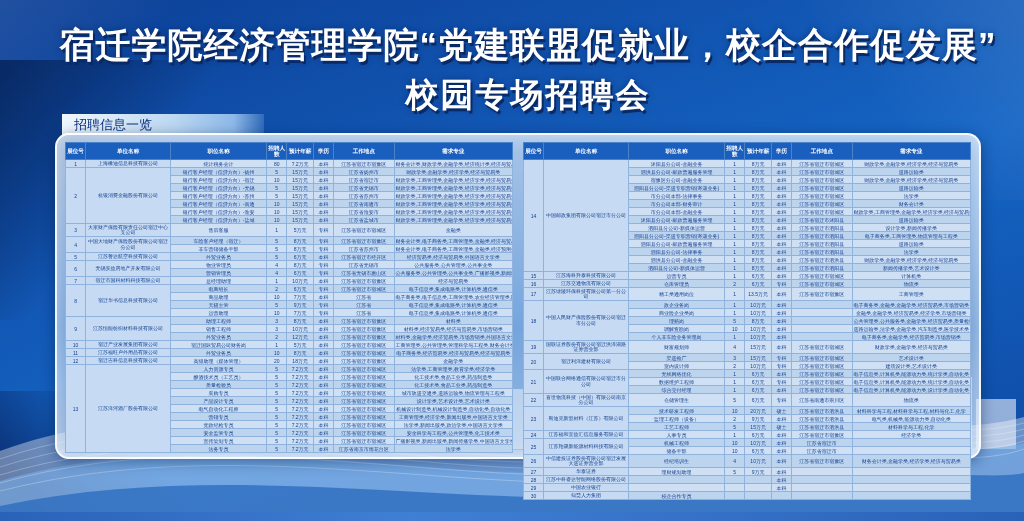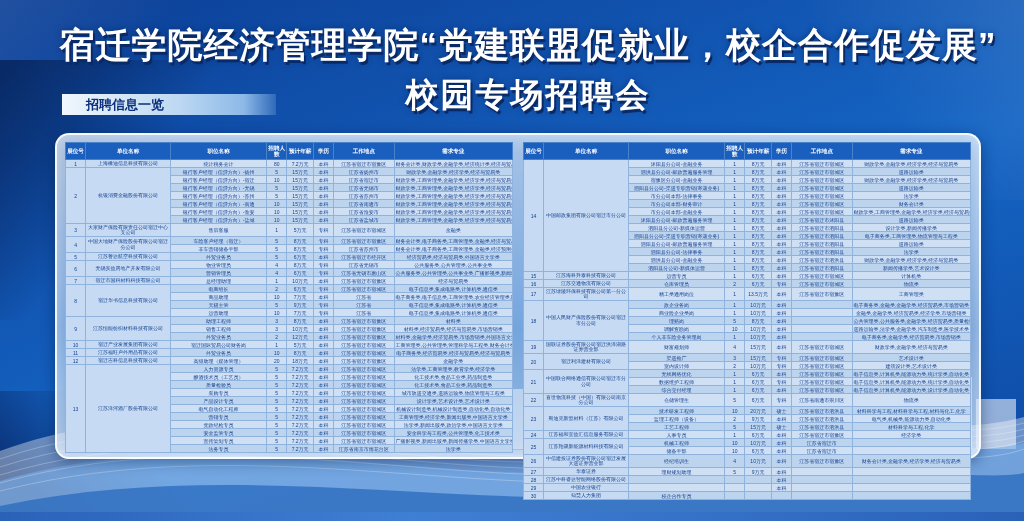--- a/index.html
+++ b/index.html
@@ -15,22 +15,22 @@
   .streak.tr1{right:-80px;top:-20px;width:340px;height:220px;background:linear-gradient(245deg,rgba(255,255,255,.12),rgba(255,255,255,0) 65%);transform:skewX(20deg);}
   .streak.bl1{left:-60px;bottom:-30px;width:260px;height:160px;background:linear-gradient(60deg,#0a2f73 30%,rgba(10,47,115,0) 75%);transform:skewX(22deg);}
   .waves{position:absolute;left:0;bottom:0;width:1024px;height:190px;}
   .bottom-strip{position:absolute;left:0;bottom:0;width:1024px;height:9px;background:linear-gradient(90deg,#2a62b8,#3f7fd4 40%,#2a62b8);}
   
   .title-wrap{position:absolute;left:0;top:22px;width:1024px;text-align:center;color:#fff;margin-left:16px;}
   .title-line1{font-size:35px;font-weight:bold;letter-spacing:1px;text-shadow:2px 3px 0 #0a2a66,0 0 6px rgba(7,34,84,.6);}
   .title-line2{font-size:33px;font-weight:bold;margin-top:4px;letter-spacing:2px;text-shadow:2px 3px 0 #0a2a66,0 0 6px rgba(7,34,84,.6);}
   
   .section-label{
-    position:absolute;left:62px;top:94px;width:190px;height:21px;line-height:21px;
-    padding-left:24px;font-size:13px;font-weight:bold;color:#0b2f7c;
+    position:absolute;left:62px;top:114px;width:190px;height:21px;line-height:21px;
+    padding-left:12px;font-size:13px;font-weight:normal;color:#0b2f7c;
     background:linear-gradient(90deg,#f0f7fd 0%,#bcd8f2 55%,#8db9e8 85%,rgba(141,185,232,.25) 100%);
   }
   
   .panel{
     position:absolute;left:55px;top:133px;width:926px;height:326px;
     border-radius:14px;border:2px solid rgba(255,255,255,.9);
     background:linear-gradient(180deg,rgba(226,238,251,.72) 0%,rgba(196,219,243,.55) 60%,rgba(226,238,251,.65) 100%);
     box-shadow:0 3px 14px rgba(4,26,70,.45), inset 0 0 18px rgba(255,255,255,.5);
     display:flex;gap:10px;padding:7px 8px;box-sizing:border-box;
   }

